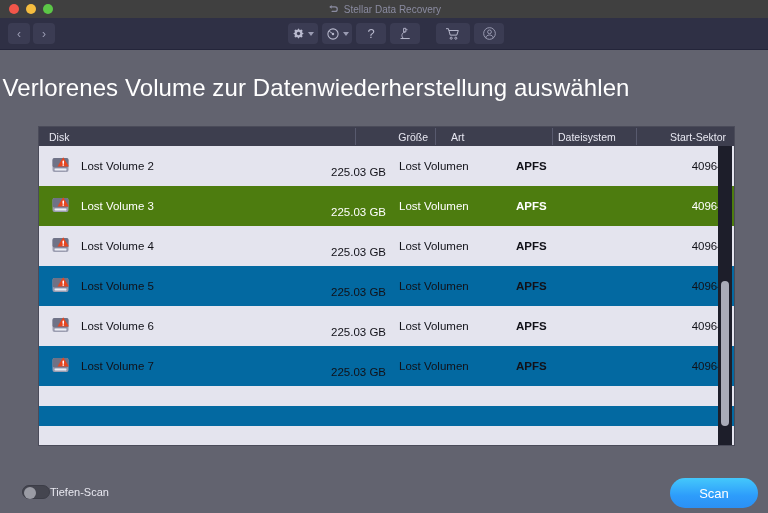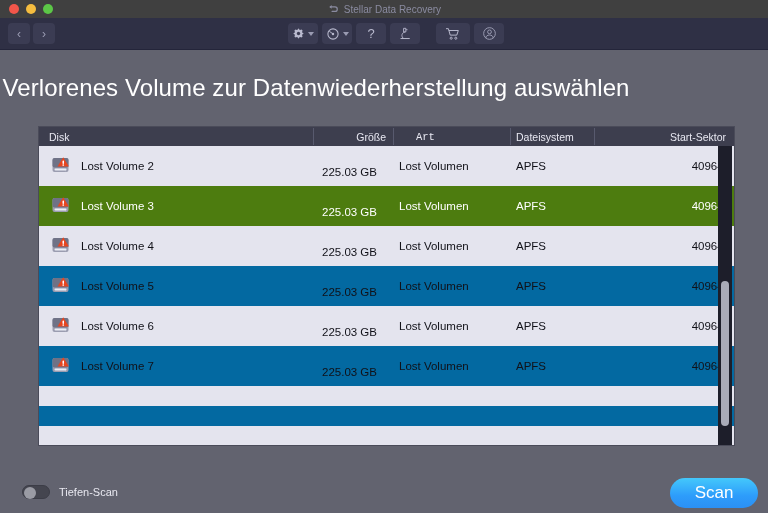--- a/index.html
+++ b/index.html
@@ -75,79 +75,79 @@
     height: 19px; background: #3d3e4e;
     display: flex; align-items: center;
     color: #e8e8f2; font-size: 10.5px;
   }
   .th { position: relative; height: 19px; display: flex; align-items: center; }
   .th + .th::before {
     content: ""; position: absolute; left: 0; top: 1px;
     width: 1px; height: 17px; background: #585a6e;
   }
   .th.c-disk   { width: 274px; padding-left: 10px; }
-  .th.c-groesse{ width: 80px;  justify-content: flex-end; padding-right: 7px; }
-  .th.c-art    { width: 117px; padding-left: 23px; font-family: Liberation Mono, monospace; }
+  .th.c-groesse{ width: 80px;  justify-content: flex-end; padding-right: 7px; margin-left: 42px; }
+  .th.c-art    { width: 117px; padding-left: 16px; }
   .th.c-fs     { width: 84px;  padding-left: 6px; }
   .th.c-sector { flex: 1;      justify-content: flex-end; padding-right: 8px; }
 
   .tbody { position: relative; height: 299px; overflow: hidden; }
   .row {
     display: flex; align-items: center;
     height: 40px; font-size: 11.5px; color: #111118;
   }
   .row.odd  { background: #e4e4ee; }
   .row.even { background: #0369a1; }
   .row.selected { background: #4d7c0f; color: #ffffff; }
   .row.empty { height: 20px; }
 
   .cell { height: 40px; display: flex; align-items: center; }
   .cell.c-disk   { width: 274px; padding-left: 10px; gap: 8px; }
-  .cell.c-groesse{ width: 80px;  justify-content: center; padding-right: 7px; margin-top: 12px; }
+  .cell.c-groesse{ width: 80px;  justify-content: flex-end; padding-right: 7px; margin-top: 12px; }
   .cell.c-art    { width: 117px; padding-left: 6px; }
-  .cell.c-fs     { width: 84px;  padding-left: 6px; }
+  .cell.c-fs     { width: 84px;  padding-left: 6px; font-weight: bold; }
   .cell.c-sector { flex: 1;      justify-content: flex-end; padding-right: 4px;
                    overflow: hidden; white-space: nowrap; }
 
   .disk-ico { width: 24px; height: 24px; flex: 0 0 24px; display: block; }
 
   
   .scrollbar {
     position: absolute; right: 2px; top: 19px;
     width: 14px; height: 299px;
     background: #1d1e2a;
   }
   .scrollthumb {
     position: absolute; left: 3px; top: 135px;
     width: 8px; height: 145px;
     border-radius: 4px; background: #a9abb8;
   }
 
   
   .toggle-wrap {
     position: absolute; left: 22px; top: 485px;
-    display: flex; align-items: center; gap: 9px;
+    display: flex; align-items: center; 
   }
   .toggle {
     width: 28px; height: 14px; border-radius: 7px;
     background: #44454f; position: relative;
     border: 1px solid #3c3d47;
   }
   .toggle .knob {
     position: absolute; left: 1px; top: 1px;
     width: 12px; height: 12px; border-radius: 50%;
     background: #9a9ba4;
   }
   .toggle-label { color: #e8e8f0; font-size: 11px; }
 
   .scan-btn {
     position: absolute; left: 670px; top: 478px;
     width: 88px; height: 30px; border-radius: 15px;
     background: linear-gradient(to bottom, #44c8fb 0%, #2d9cfb 60%, #2b90f5 100%);
-    color: #ffffff; font-size: 17px;
+    color: #ffffff; font-size: 13px;
     display: flex; align-items: center; justify-content: center;
     border: none;
     font-family: "Liberation Sans", sans-serif;
   }
 </style>
 </head>
 <body>
 
 <div class="titlebar">
   <div class="traffic">

